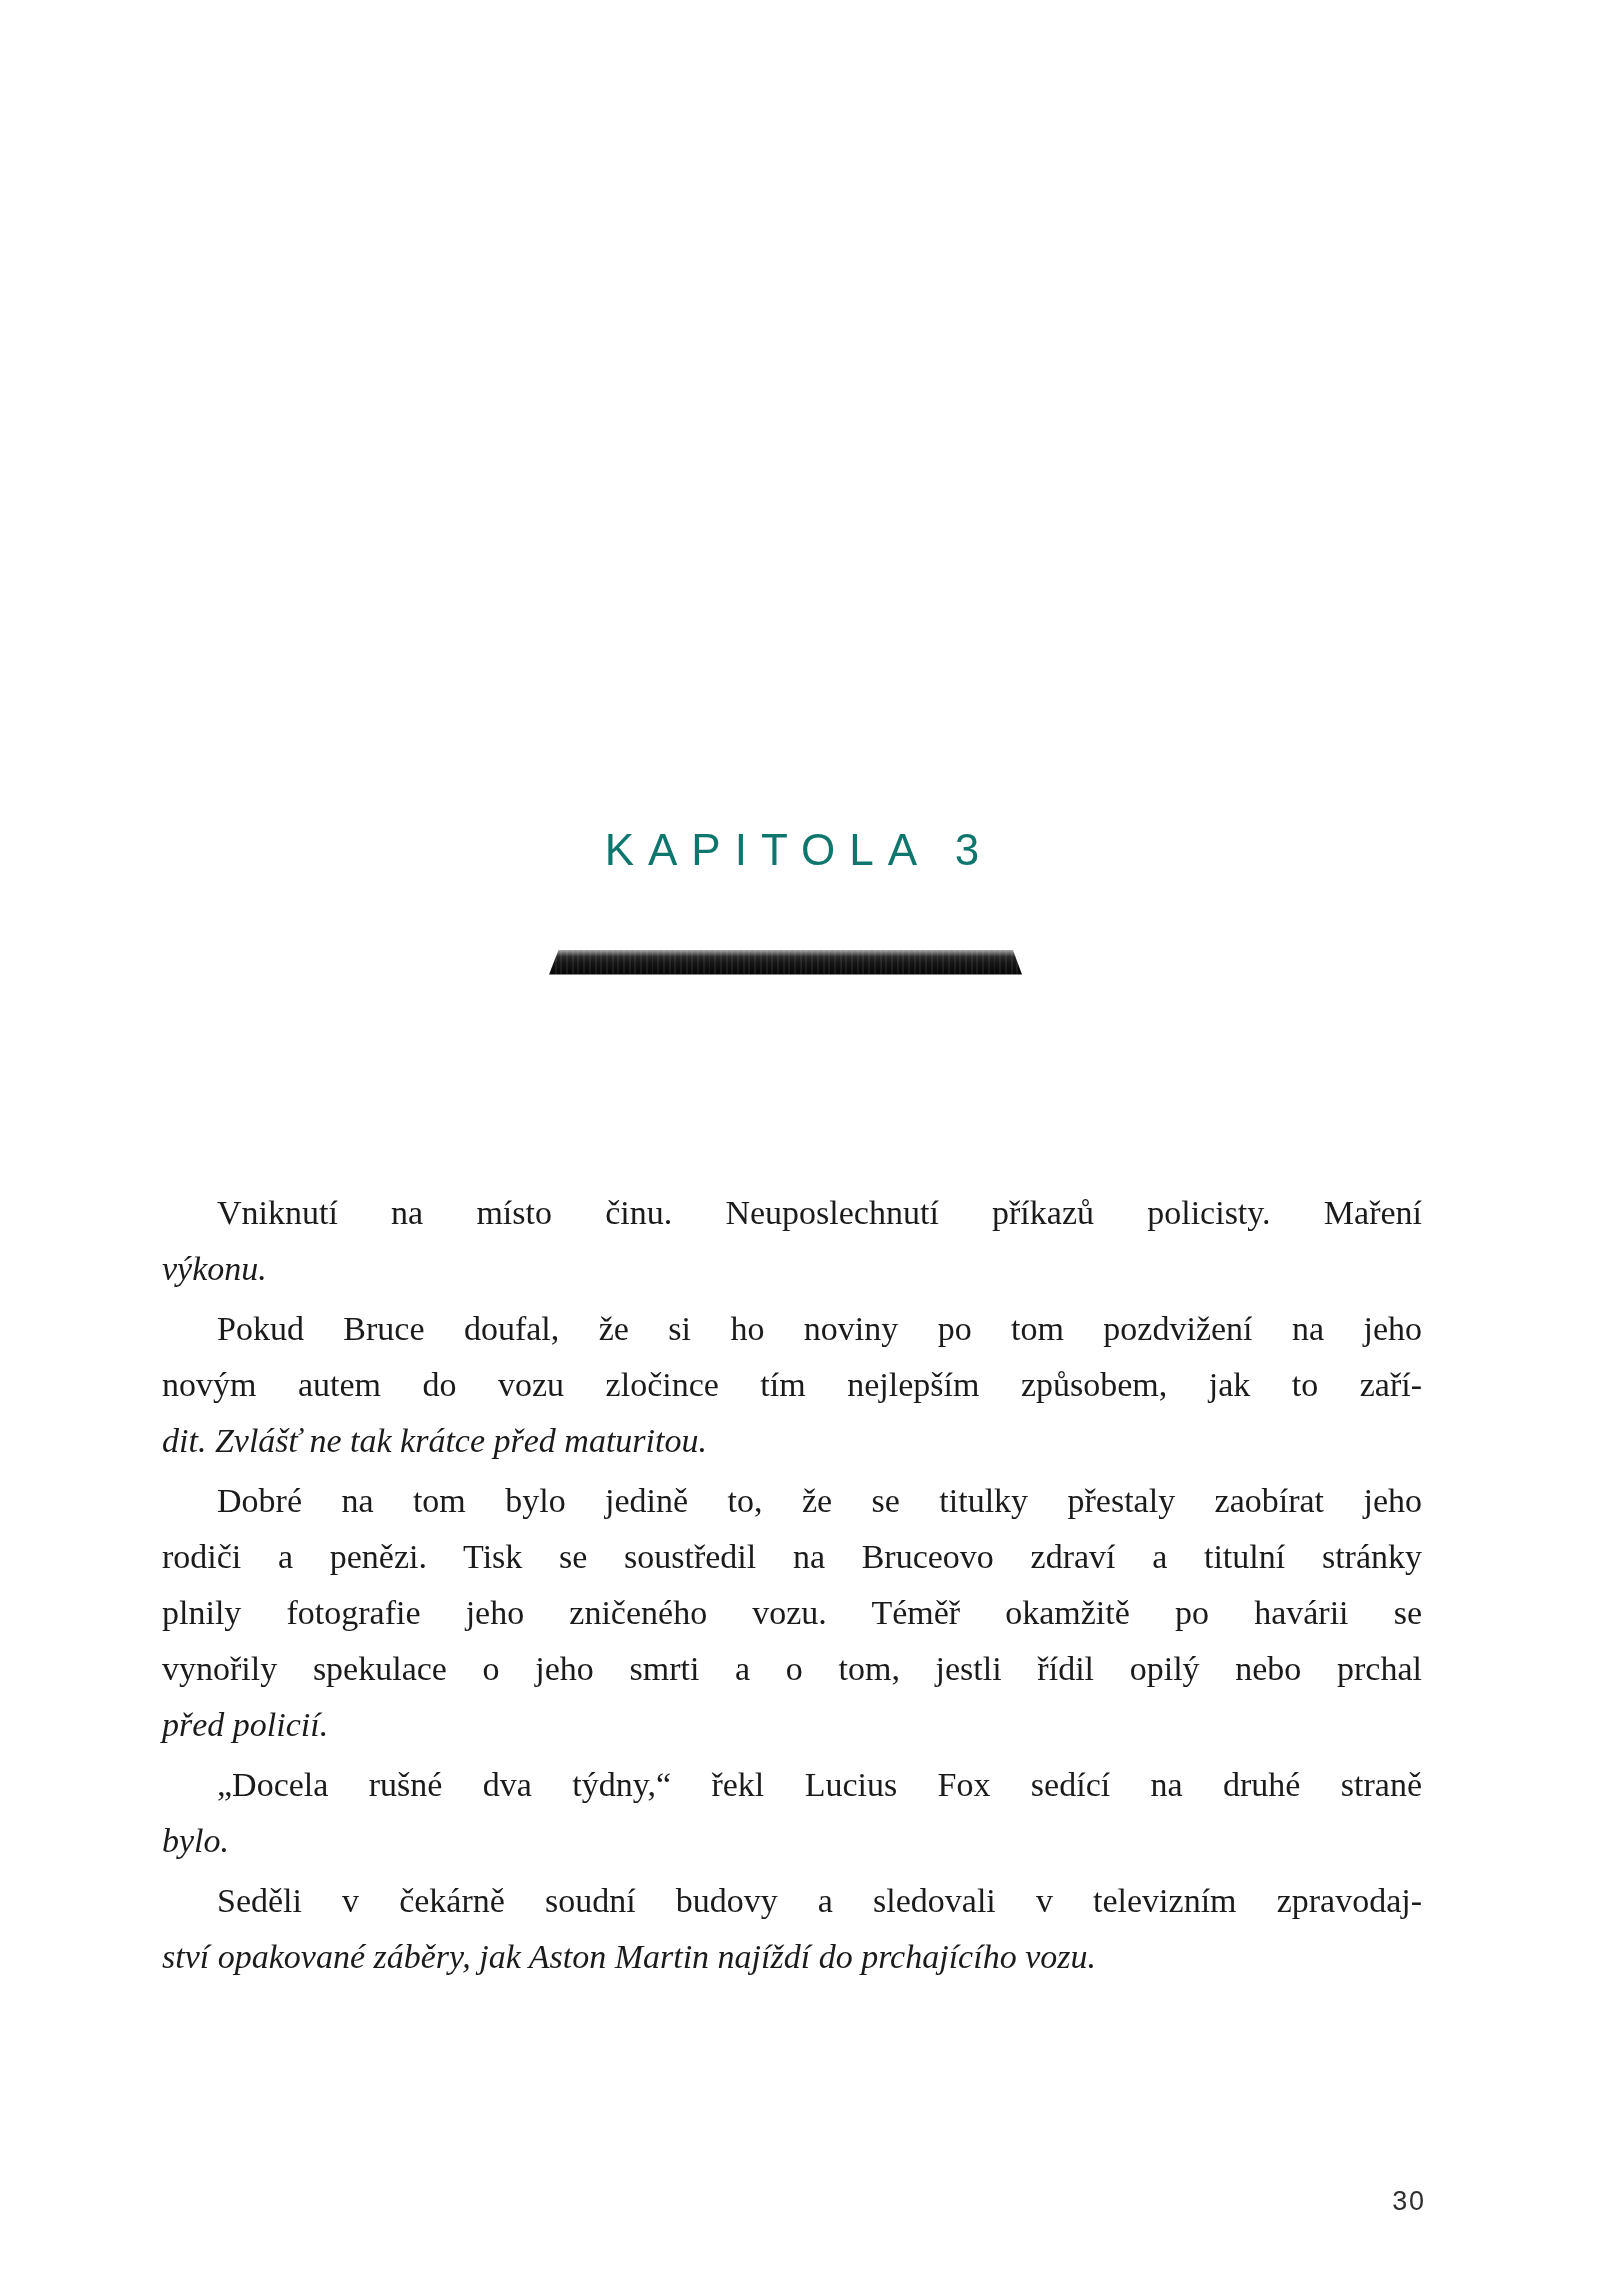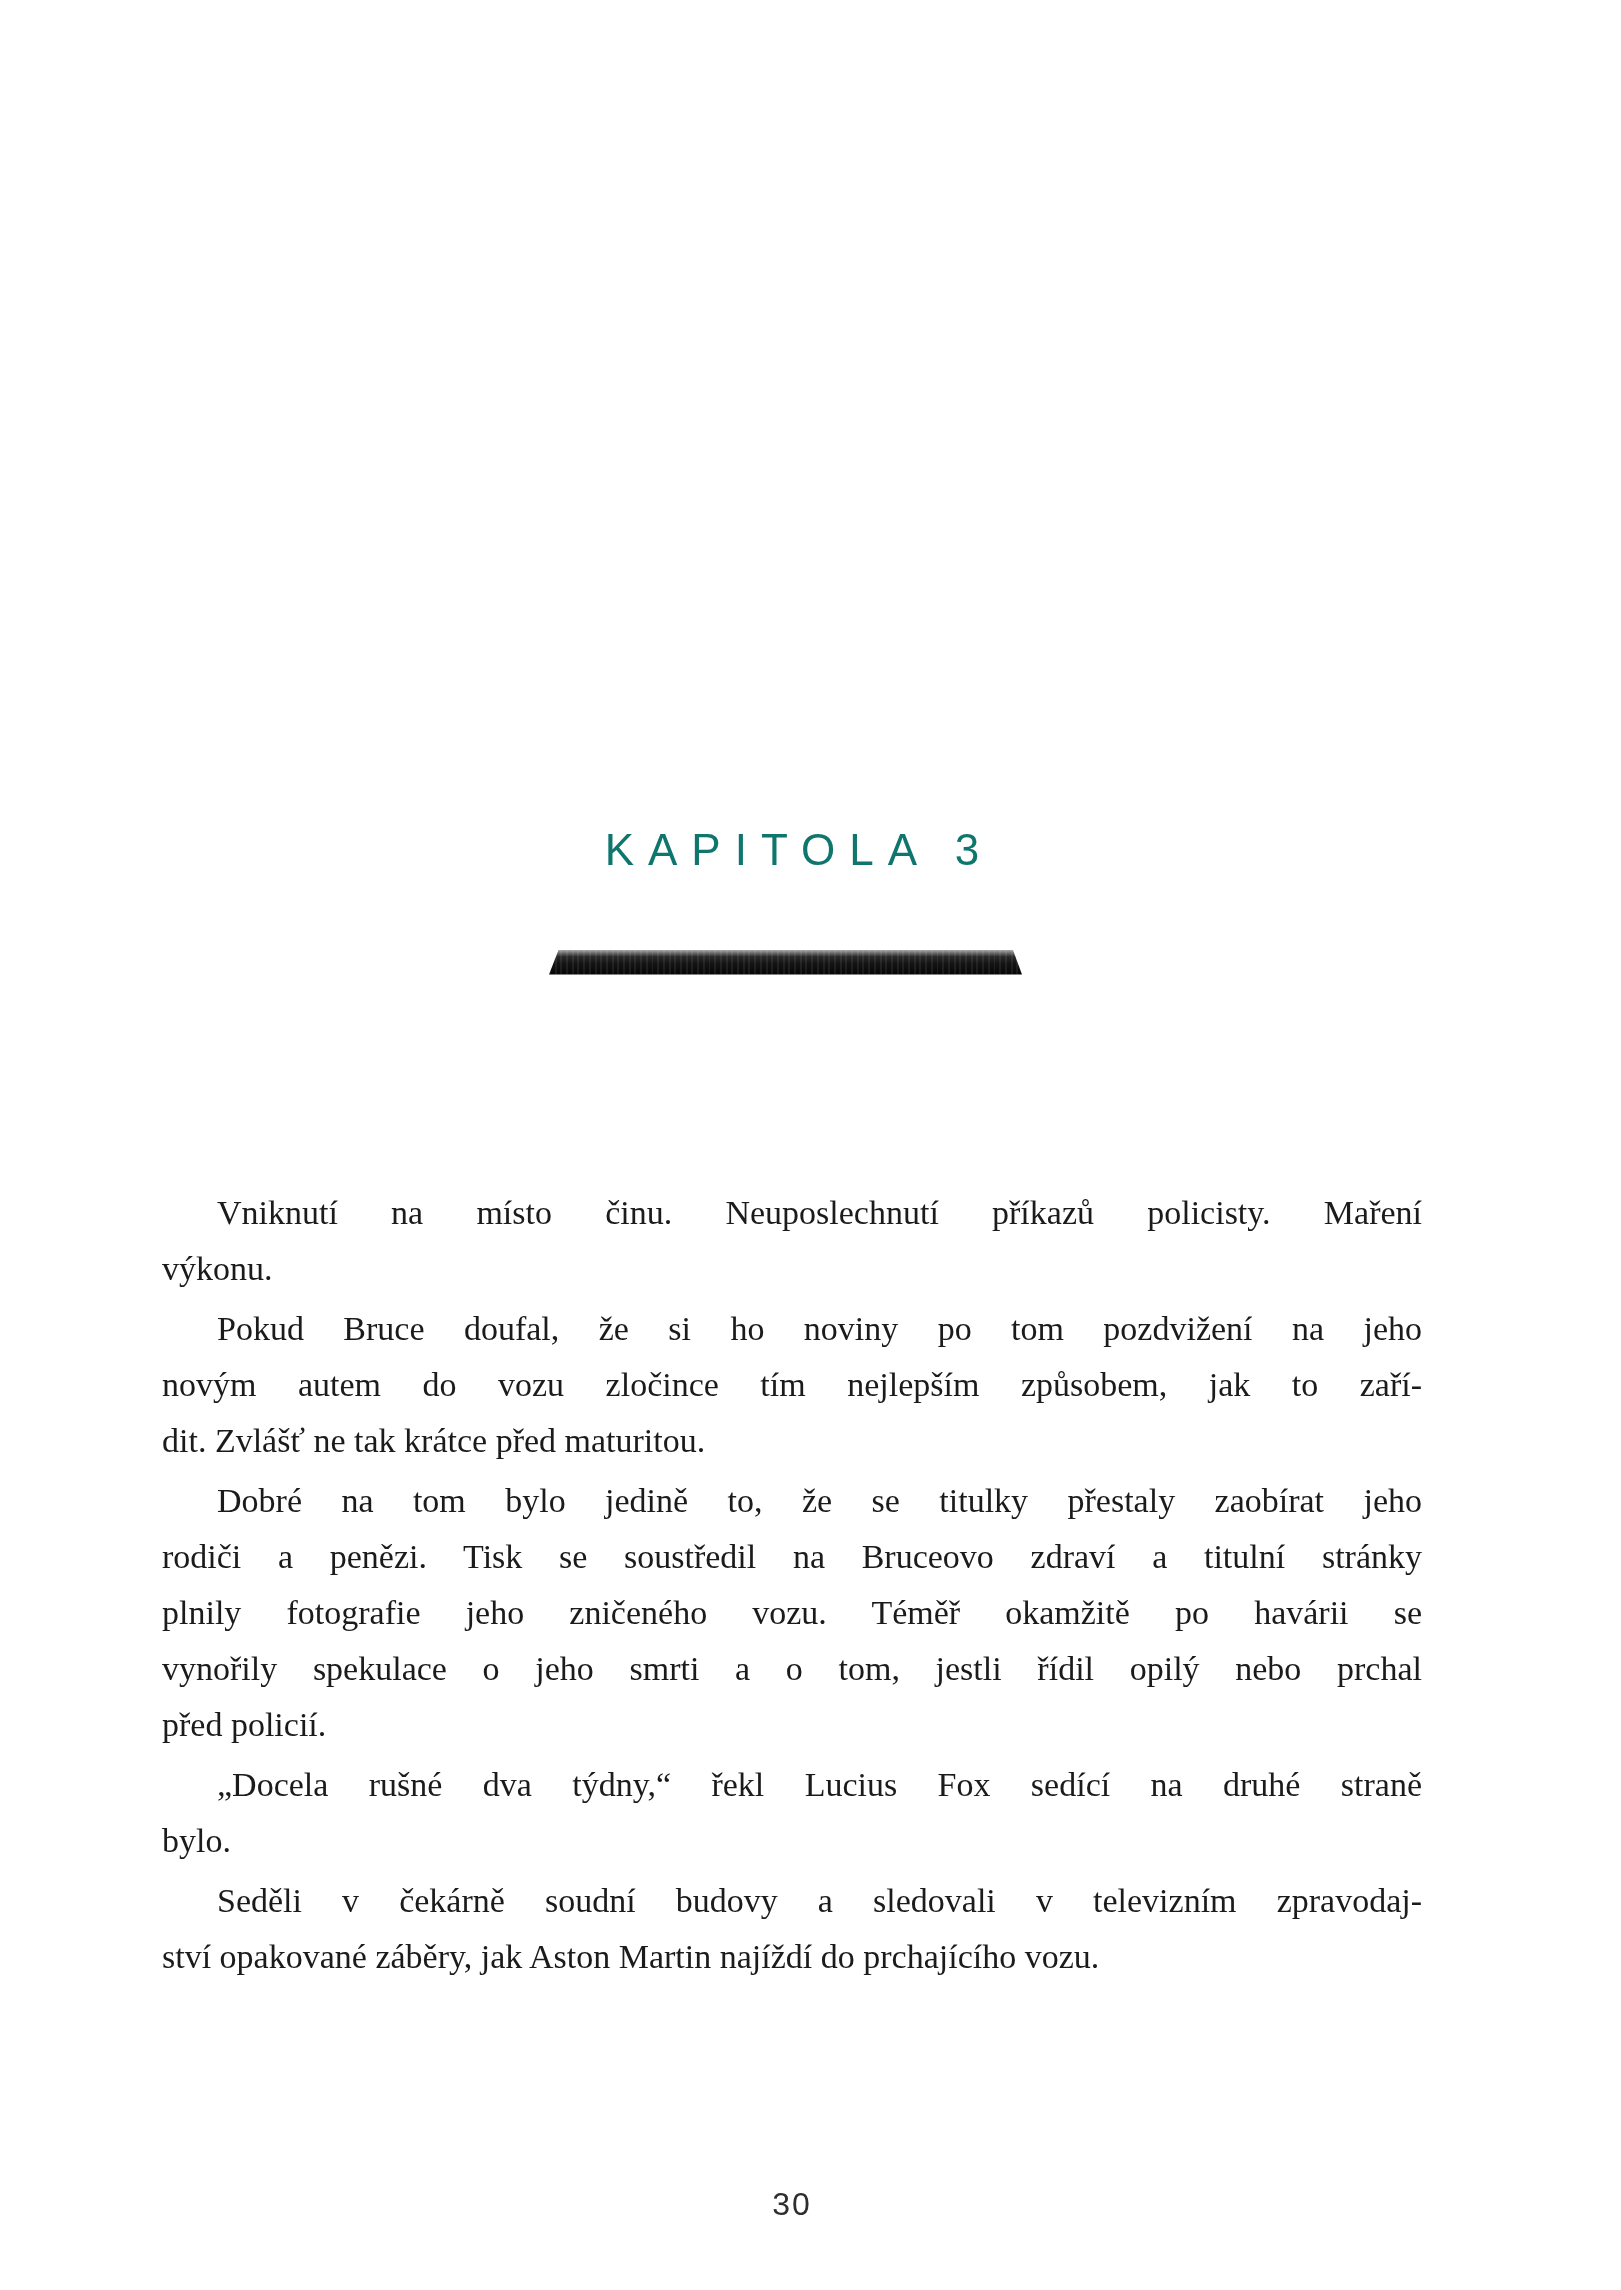--- a/index.html
+++ b/index.html
@@ -57,32 +57,33 @@
     line-height: 56px;
     color: #1b1b1b;
   }
   .paragraph { margin: 4px; }
   .line {
     text-align: justify;
     text-align-last: justify;
   }
   .line.last {
     text-align-last: left;
+    font-style: italic;
   }
   .line.first {
     text-indent: 55px;
   }
   .page-number {
     position: absolute;
     top: 2186px;
     left: 158px;
     width: 1268px;
-    text-align: center;
+    text-align: right;
     font-family: "Liberation Sans", sans-serif;
-    font-size: 32px;
+    font-size: 27px;
     letter-spacing: 1.9px;
     color: #2e2e2e;
   }
 </style>
 </head>
 <body>
 
 <div class="page">
 
   <div class="chapter-title">KAPITOLA 3</div>

